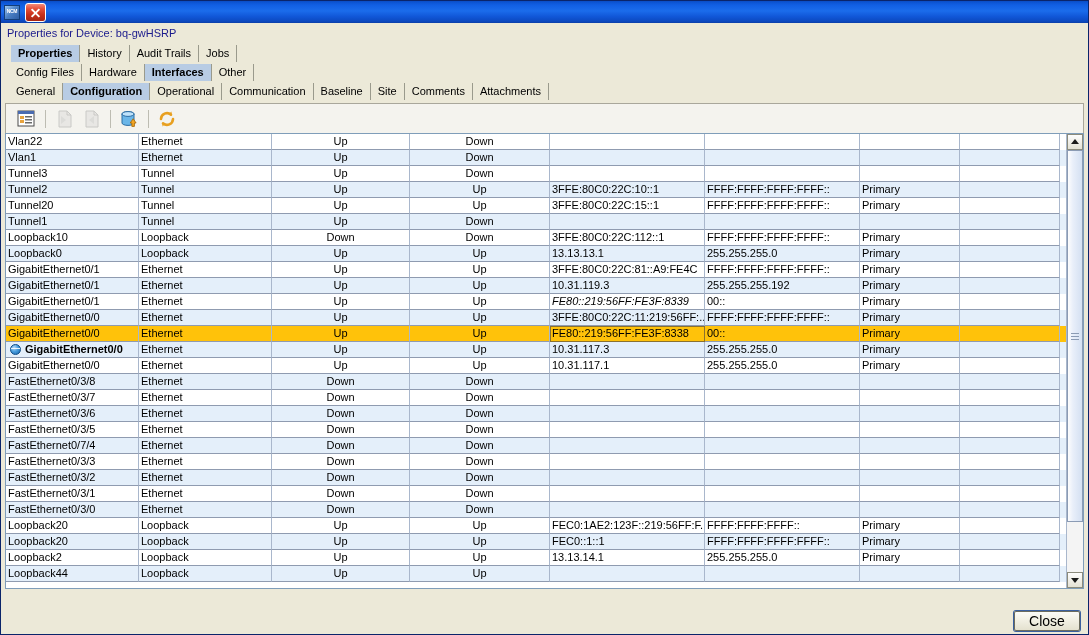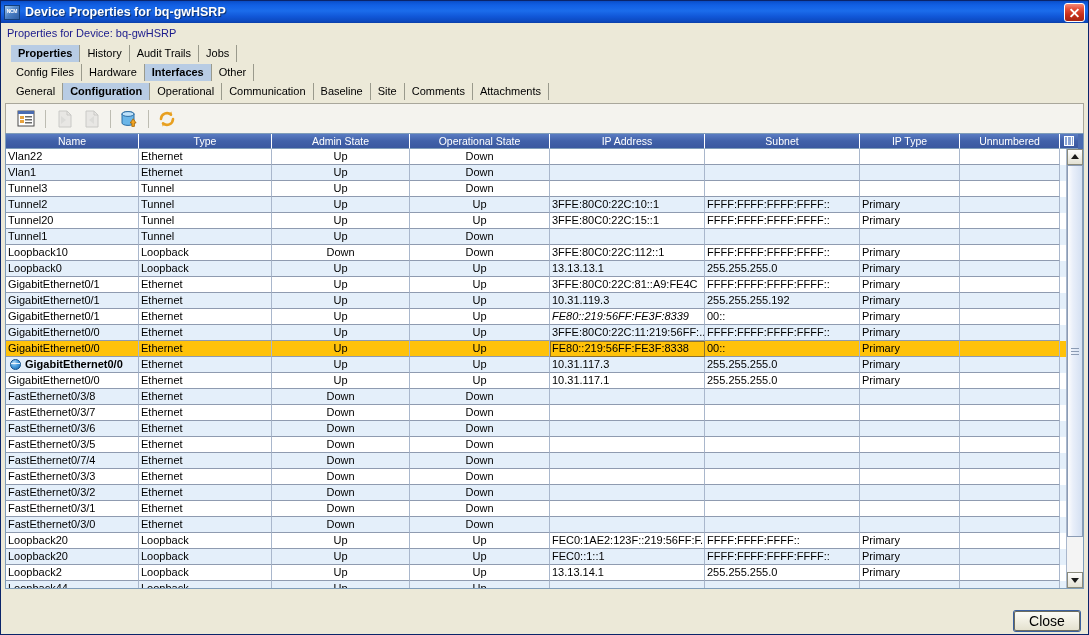--- a/index.html
+++ b/index.html
@@ -357,21 +357,20 @@
     line-height: 18px;
   }
 </style>
 </head>
 <body>
 
 <div id="app">
 
   <div class="titlebar">
     <div class="title-icon"></div>
-    <div class="title-text">Device Properties for bq-gwHSRP</div>
     <div class="win-close"></div>
   </div>
 
   <div class="subheader">
     <span>Properties for Device: bq-gwHSRP</span>
   </div>
 
   <div class="tabstrip level1" id="tabs1">
       <div class="tab selected">Properties</div>
       <div class="tab">History</div>
@@ -436,31 +435,20 @@
       <svg width="24" height="24" viewBox="0 0 24 24">
         <path d="M6 12 a6 6 0 0 1 10 -4.3" fill="none" stroke="#e8a020" stroke-width="2.6" stroke-linecap="round"></path>
         <path d="M18 12 a6 6 0 0 1 -10 4.3" fill="none" stroke="#e8a020" stroke-width="2.6" stroke-linecap="round"></path>
         <path d="M16.4 4.5 l0.6 3.8 l-3.8 -0.6 z" fill="#e8a020"></path>
         <path d="M7.6 19.5 l-0.6 -3.8 l3.8 0.6 z" fill="#e8a020"></path>
       </svg>
     </div>
   </div>
 
   <div class="table-wrap">
-    <div class="grid-row header-row" id="thead">
-        <div class="hcell" style="width: 133px;">Name</div>
-        <div class="hcell" style="width: 133px;">Type</div>
-        <div class="hcell" style="width: 138px;">Admin State</div>
-        <div class="hcell" style="width: 140px;">Operational State</div>
-        <div class="hcell" style="width: 155px;">IP Address</div>
-        <div class="hcell" style="width: 155px;">Subnet</div>
-        <div class="hcell" style="width: 100px;">IP Type</div>
-        <div class="hcell" style="width: 100px;">Unnumbered</div>
-        <div class="hcorner"></div>
-      </div>
     <div class="body-scroll">
       <div class="rows-area" id="tbody">
           <div class="drow">
             <div class="dcell name-cell" style="width: 133px;">
               <span>Vlan22</span>
             </div>
             <div class="dcell" style="width: 133px;">Ethernet</div>
             <div class="dcell c-center" style="width: 138px;">Up</div>
             <div class="dcell c-center" style="width: 140px;">Down</div>
             <div class="dcell" style="width: 155px;"></div>

